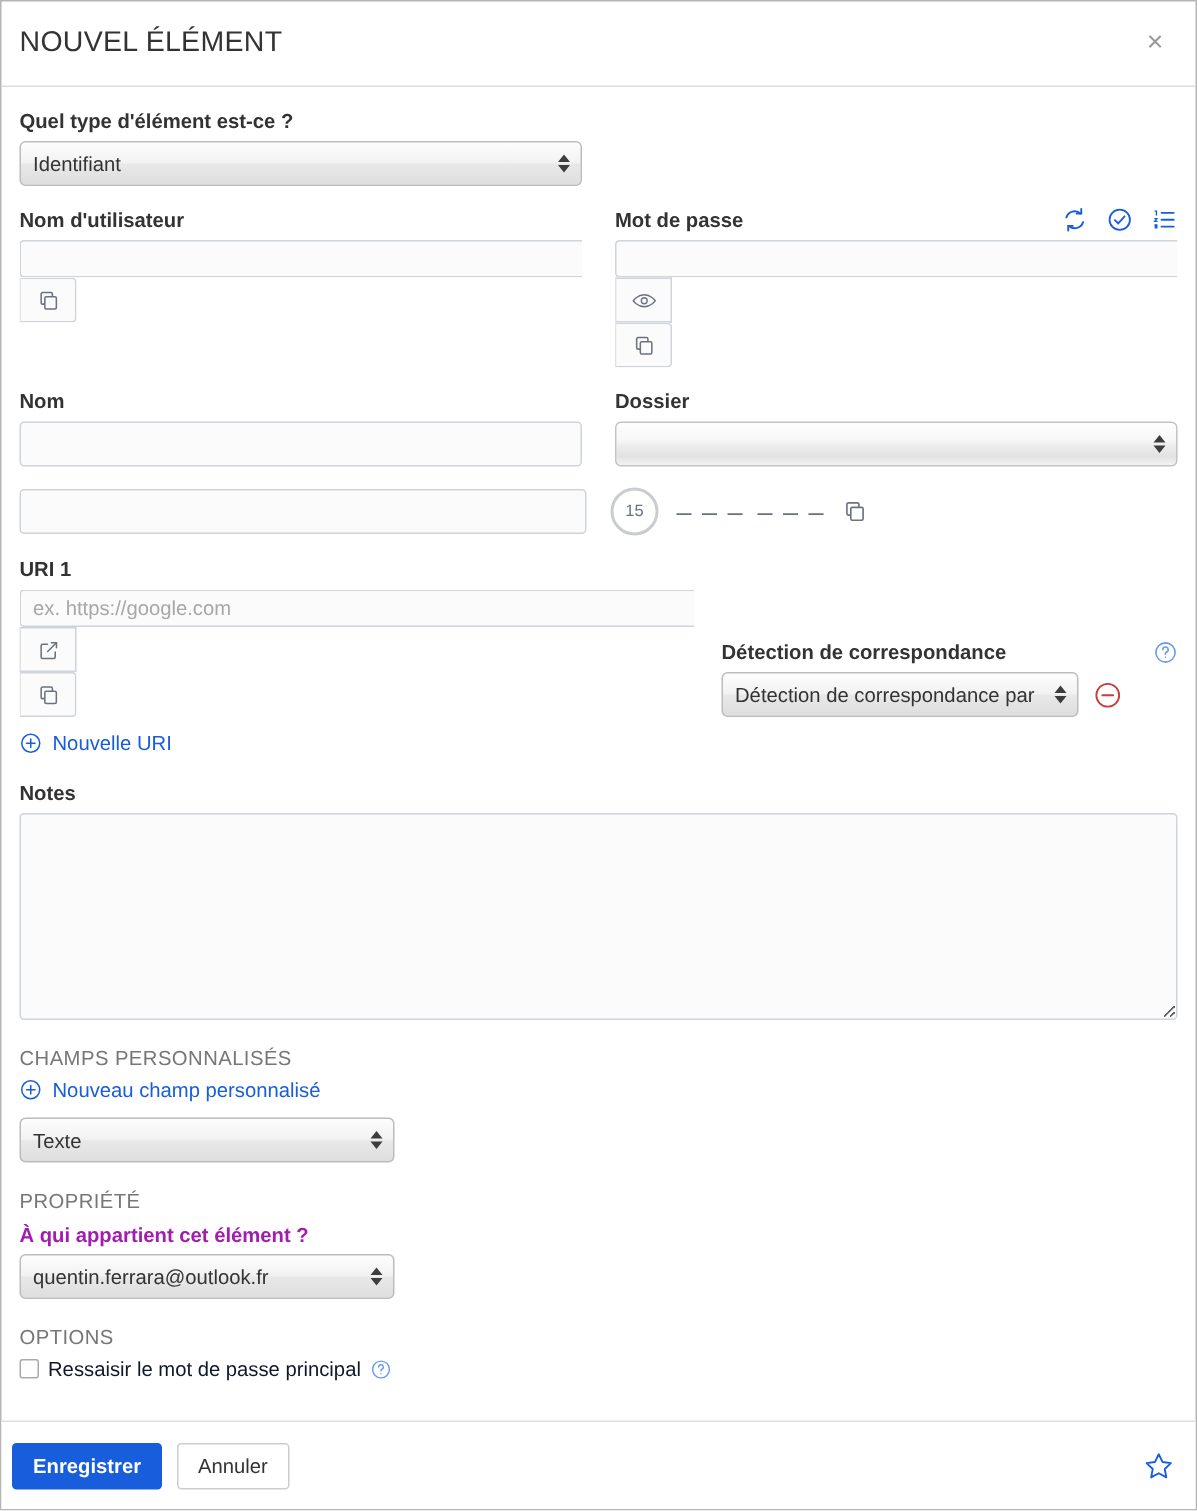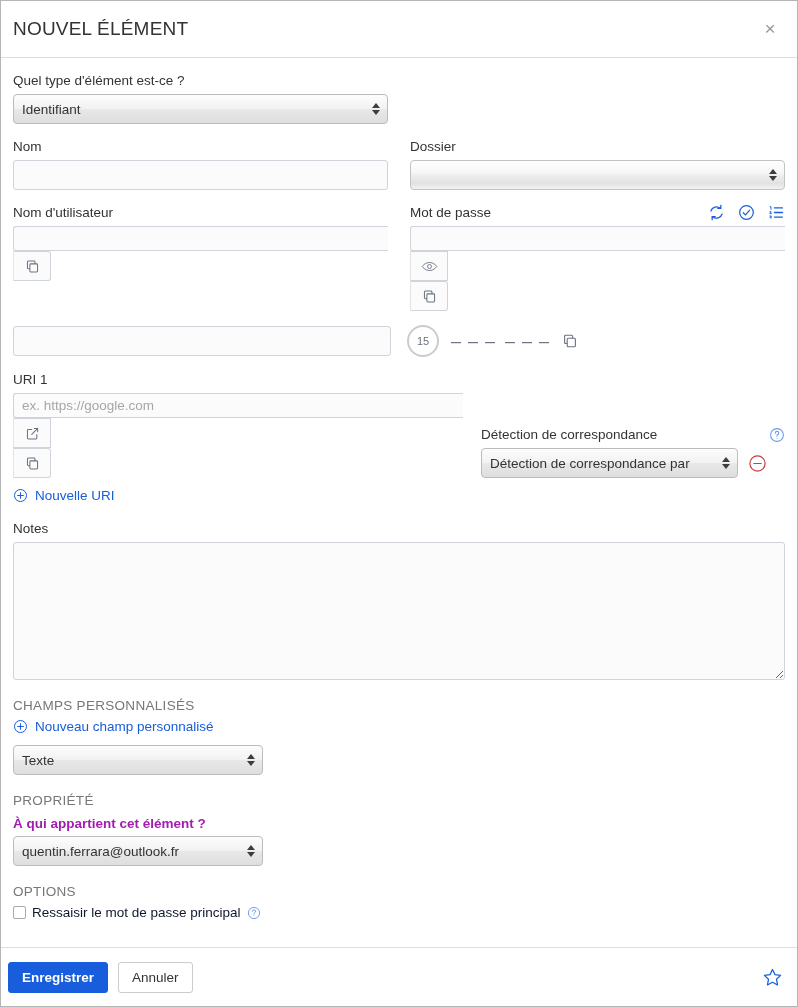--- a/index.html
+++ b/index.html
@@ -73,21 +73,21 @@
   .row {
     display: flex;
     gap: 22px;
   }
   .col-left { width: 375px; flex: none; }
   .col-right { flex: 1; min-width: 0; }
 
   label.fl, .fl {
     display: block;
     font-size: 13.5px;
-    font-weight: normal;
+    font-weight: bold;
     color: #333333;
     margin-bottom: 5px;
     line-height: 17px;
   }
 
   .field-block { margin-bottom: 14px; }
 
   
   .txt {
     width: 100%;
@@ -237,21 +237,21 @@
     letter-spacing: 1px;
     color: #6b7280;
     font-family: "Liberation Sans", sans-serif;
   }
   .totp-code .gap { display: inline-block; width: 9px; }
 
   
   .uri-row { display: flex; align-items: flex-end; gap: 18px; }
   .uri-left { width: 450px; flex: none; }
   .uri-right { flex: 1; display: flex; align-items: center; gap: 10px; }
-  .uri-right .sel-wrap { width: 257px; flex: none; }
+  .uri-right .sel-wrap { width: 238px; flex: none; }
   .remove-btn {
     background: none; border: none; padding: 0; cursor: pointer;
     color: #c83e3e; display: flex; align-items: center; justify-content: center;
   }
   .help-icon { color: #6a9bee; display:flex; align-items:center; }
 
   .add-link {
     display: inline-flex;
     align-items: flex-end;
     gap: 7px;
@@ -371,38 +371,20 @@
 
     
     <div class="field-block">
       <span class="fl">Quel type d'élément est-ce ?</span>
       <div class="sel-wrap" style="width:375px;">
         <div class="sel">Identifiant</div>
         <span class="sel-arrows">
             <i class="up"></i>
             <i class="dn"></i>
           </span>
-      </div>
-    </div>
-
-    
-    <div class="row">
-      <div class="col-left field-block">
-        <label class="fl">Nom</label>
-        <input class="txt" type="text" value="" style="">
-      </div>
-      <div class="col-right field-block">
-        <label class="fl">Dossier</label>
-        <div class="sel-wrap">
-          <div class="sel glossy"></div>
-          <span class="sel-arrows">
-              <i class="up"></i>
-              <i class="dn"></i>
-            </span>
-        </div>
       </div>
     </div>
 
     
     <div class="row">
       <div class="col-left field-block">
         <label class="fl">Nom d'utilisateur</label>
         <div class="input-group">
           <input class="txt" type="text" value="" style="">
           <button class="ig-btn">
@@ -451,20 +433,38 @@
             <svg width="15" height="15" viewBox="0 0 16 16" fill="none" stroke="currentColor" stroke-width="1.1">
               <rect x="5.2" y="5.2" width="8.2" height="8.6" rx="1"></rect>
               <path d="M10.6 5.2V3.2a1 1 0 0 0-1-1H3.6a1 1 0 0 0-1 1v6.2a1 1 0 0 0 1 1h1.6"></path>
             </svg>
           </button>
         </div>
       </div>
     </div>
 
     
+    <div class="row">
+      <div class="col-left field-block">
+        <label class="fl">Nom</label>
+        <input class="txt" type="text" value="" style="">
+      </div>
+      <div class="col-right field-block">
+        <label class="fl">Dossier</label>
+        <div class="sel-wrap">
+          <div class="sel glossy"></div>
+          <span class="sel-arrows">
+              <i class="up"></i>
+              <i class="dn"></i>
+            </span>
+        </div>
+      </div>
+    </div>
+
+    
     <div class="field-block">
       <div class="totp-row">
         <input class="txt totp-input" type="text" value="" style="">
         <span class="totp-side">
           <span class="totp-ring">15</span>
           <span class="totp-code">
             <span>– – –</span><span class="gap"></span><span>– – –</span>
           </span>
           <button class="icon-btn" style="color:#6b7280;">
             <svg width="16" height="16" viewBox="0 0 16 16" fill="none" stroke="currentColor" stroke-width="1.1">

